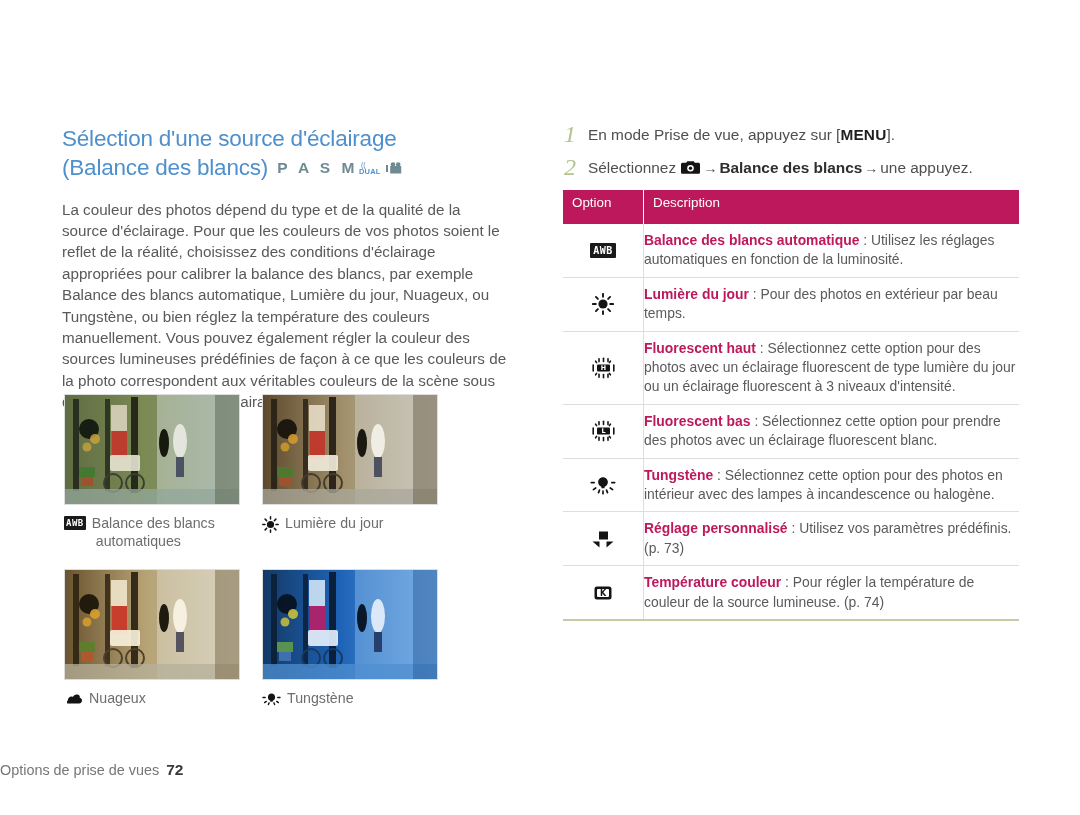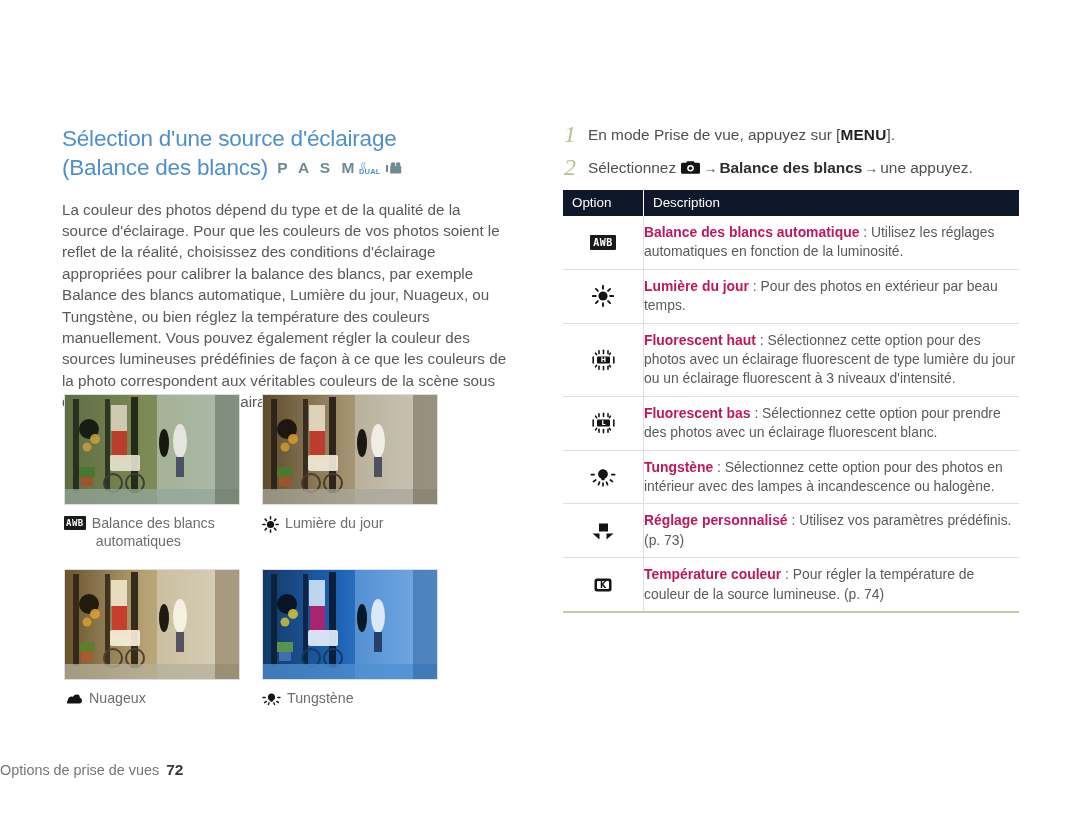--- a/index.html
+++ b/index.html
@@ -121,26 +121,26 @@
   .cam-ic{display:inline-block;vertical-align:-2px;margin:0 1px;}
 
   
   table.opts{
     border-collapse:collapse;
     width:456px;
     margin-top:9px;
     table-layout:fixed;
   }
   table.opts th{
-    background:#0f172a;
+    background:#be185d;
     color:#fdfdfa;
     font-weight:400;
     font-size:13.4px;
     text-align:left;
-    padding:5px 9px 6px 9px;
+    padding:5px 9px 14px 9px;
     border:none;
   }
   table.opts th.th-opt{width:62px;border-right:1px solid #fff;}
   table.opts td{
     border-bottom:1px solid #dedede;
     font-size:13.9px;
     line-height:19.4px;
     color:#5a5a5d;
     vertical-align:middle;
     padding:7px 0;

